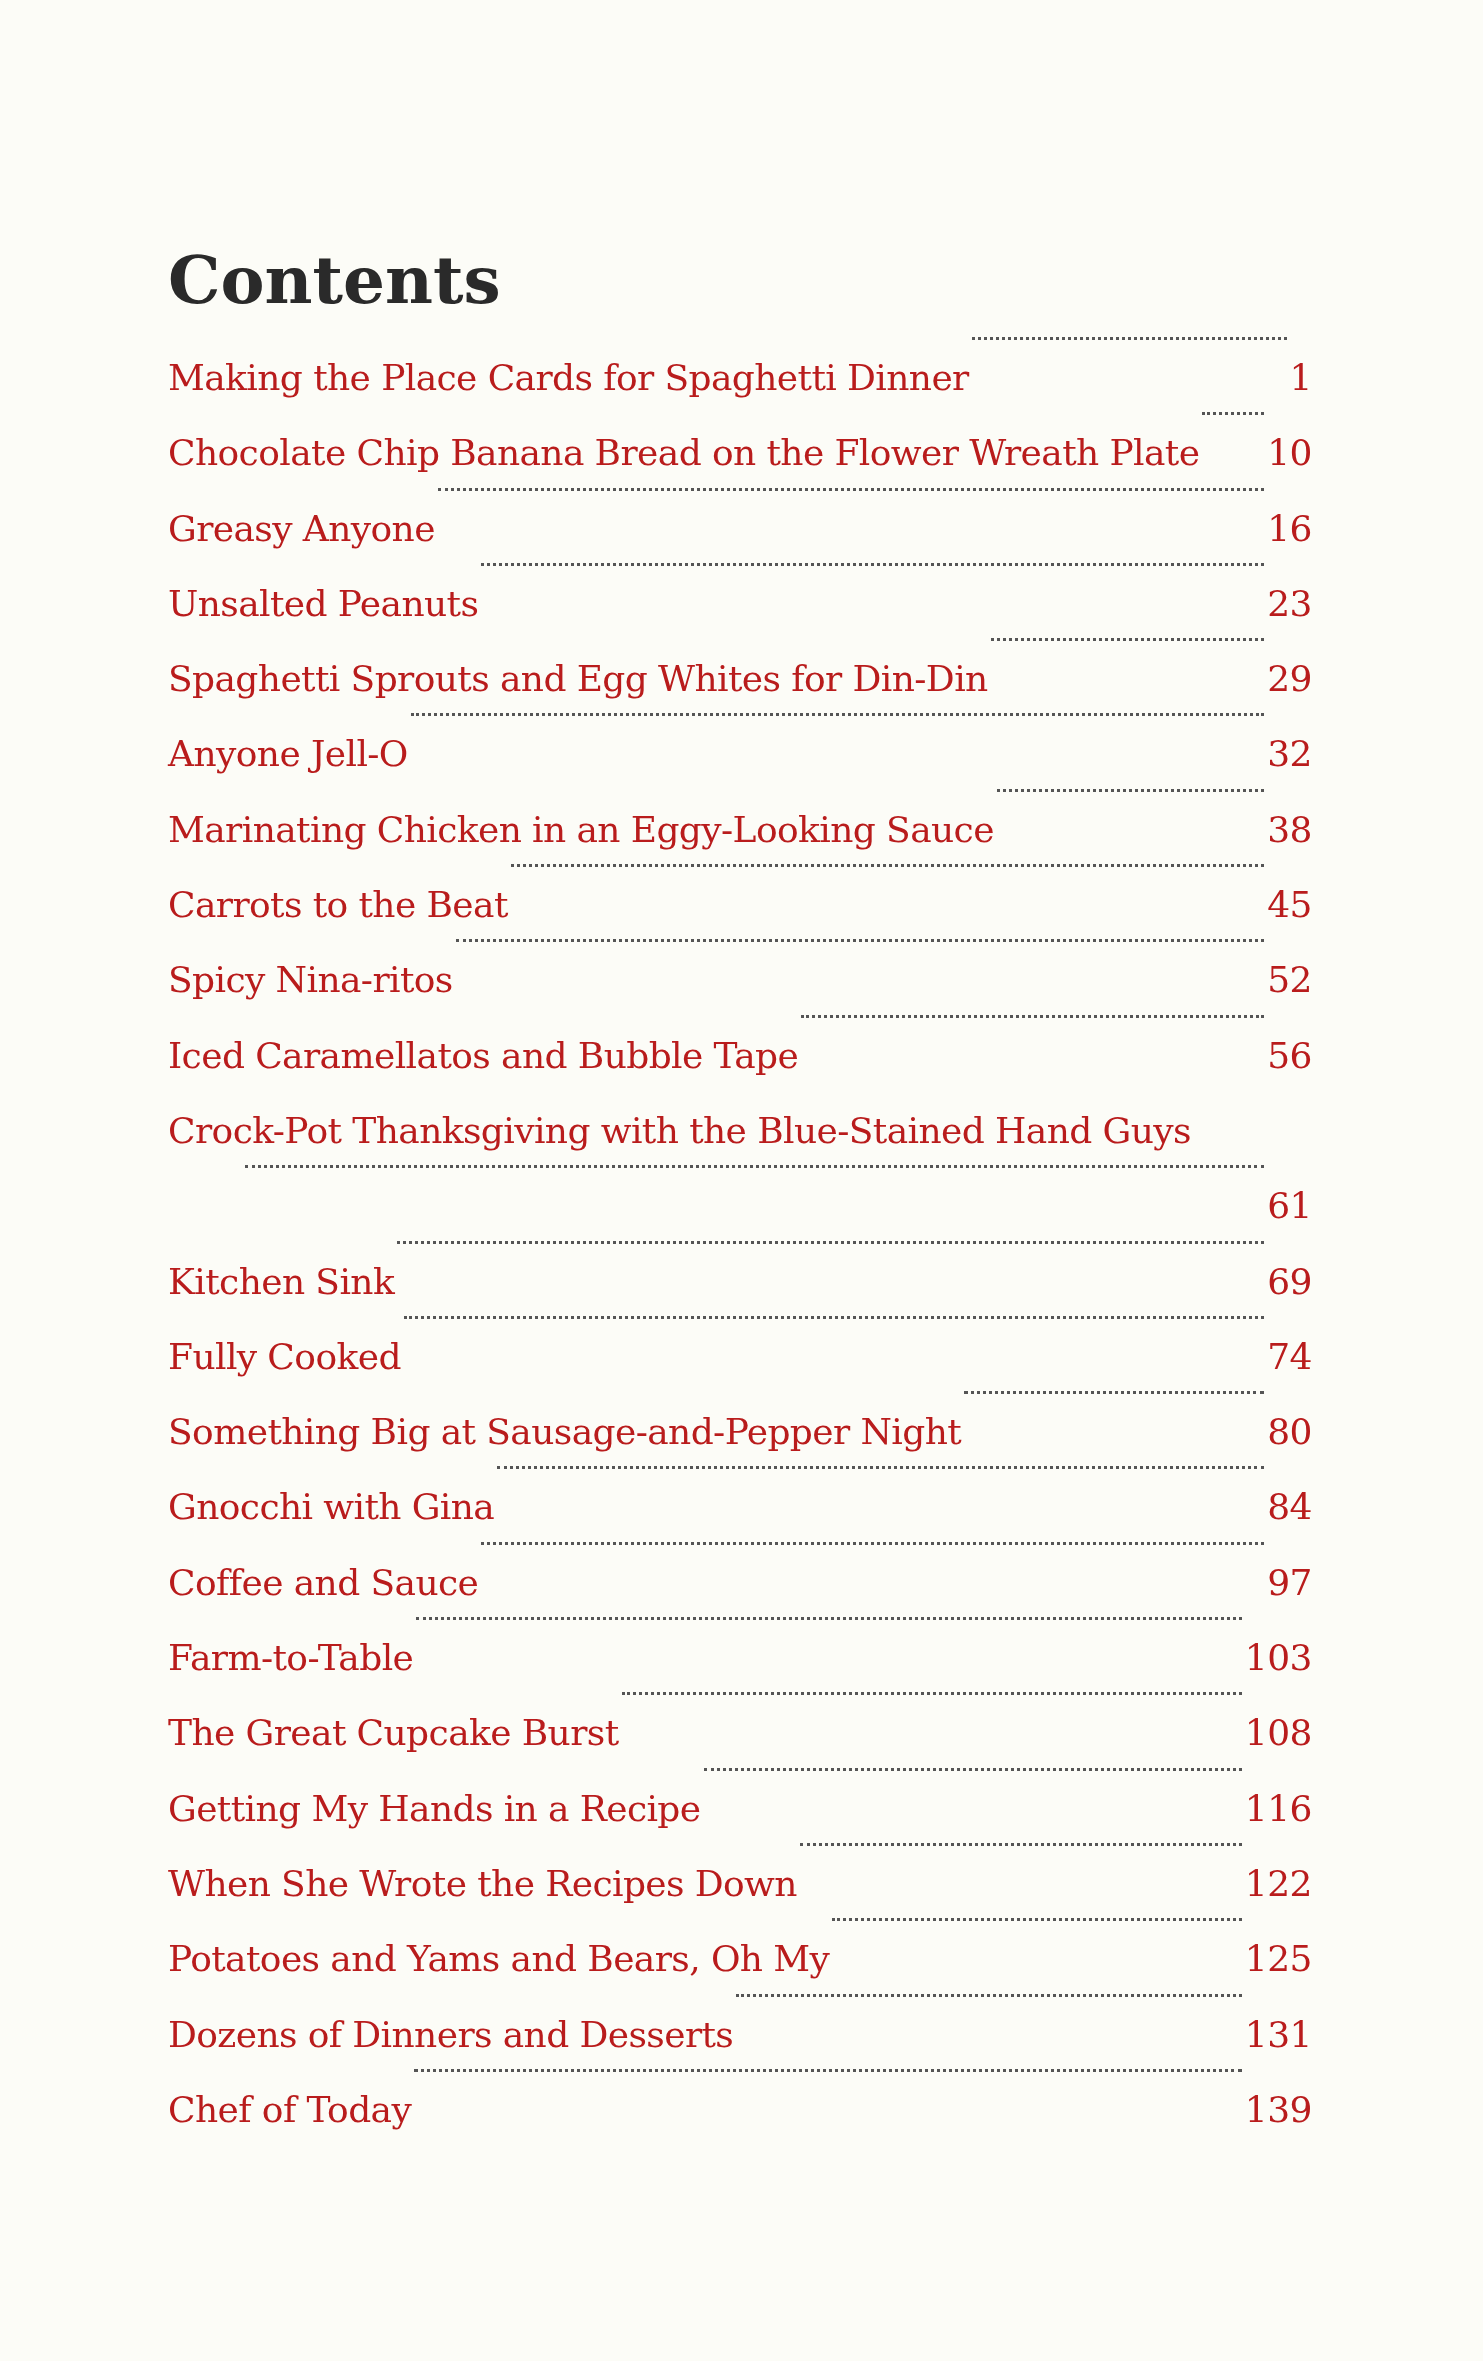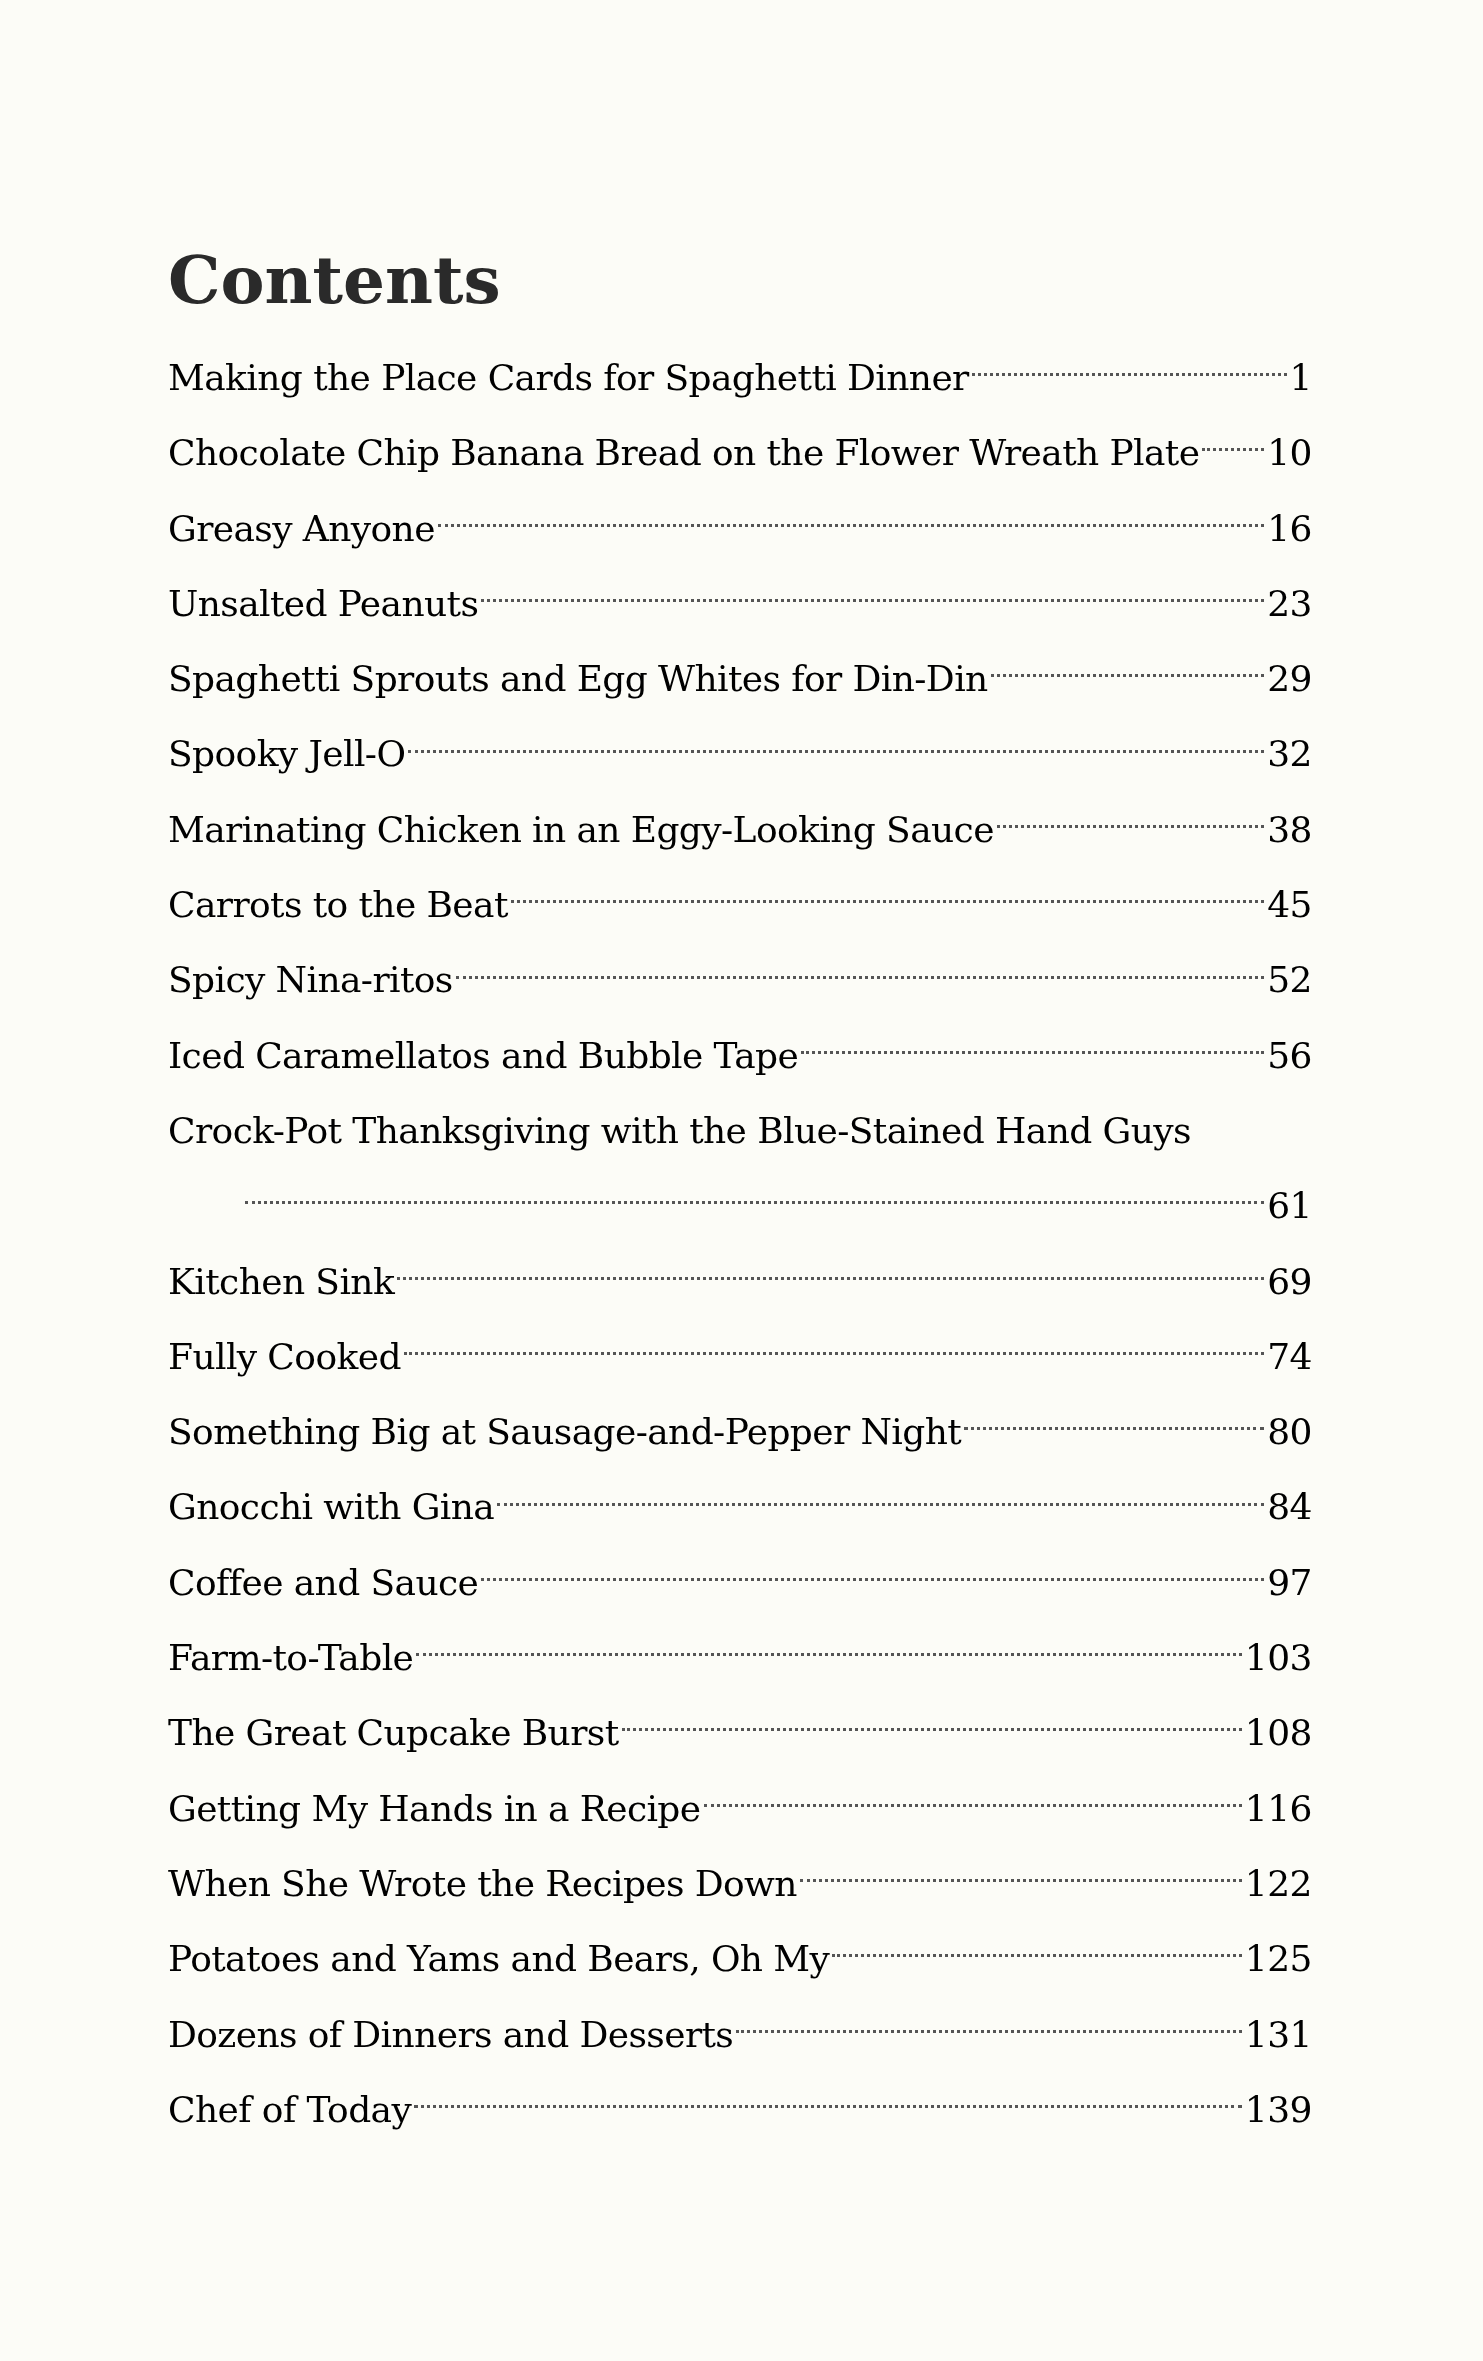--- a/index.html
+++ b/index.html
@@ -15,25 +15,25 @@
   .title {
     position: absolute; left: 168px; top: 240px;
     font-family: "DejaVu Serif", serif;
     font-weight: bold;
     font-size: 66px; line-height: 80px;
     color: #2a2a2a;
     letter-spacing: 0px;
   }
   .toc { position: absolute; left: 168px; top: 340px; width: 1144px; }
   .row {
-    display: flex; align-items: center;
+    display: flex; align-items: flex-start;
     height: 75.3px; line-height: 75.3px;
     font-family: "DejaVu Serif", serif;
     font-size: 36px; font-weight: normal;
-    color: #000000;
+    color: #b91c1c;
     white-space: nowrap;
   }
   .row.cont { padding-left: 74px; }
   .row .label { flex: 0 0 auto; letter-spacing: -0.6px; transform-origin: left; }
   .row .leader {
     flex: 1 1 auto; margin: 0 3px;
     border-bottom: 3px dotted #555;
     height: 0; position: relative; top: -3px;
     min-width: 6px;
   }
@@ -65,21 +65,21 @@
         <span class="label">Unsalted Peanuts</span>
         <span class="leader"></span>
         <span class="pg">23</span>
       </div>
     <div class="row">
         <span class="label">Spaghetti Sprouts and Egg Whites for Din-Din</span>
         <span class="leader"></span>
         <span class="pg">29</span>
       </div>
     <div class="row">
-        <span class="label">Spooky Jell-O</span>
+        <span class="label">Anyone Jell-O</span>
         <span class="leader"></span>
         <span class="pg">32</span>
       </div>
     <div class="row">
         <span class="label">Marinating Chicken in an Eggy-Looking Sauce</span>
         <span class="leader"></span>
         <span class="pg">38</span>
       </div>
     <div class="row">
         <span class="label">Carrots to the Beat</span>

